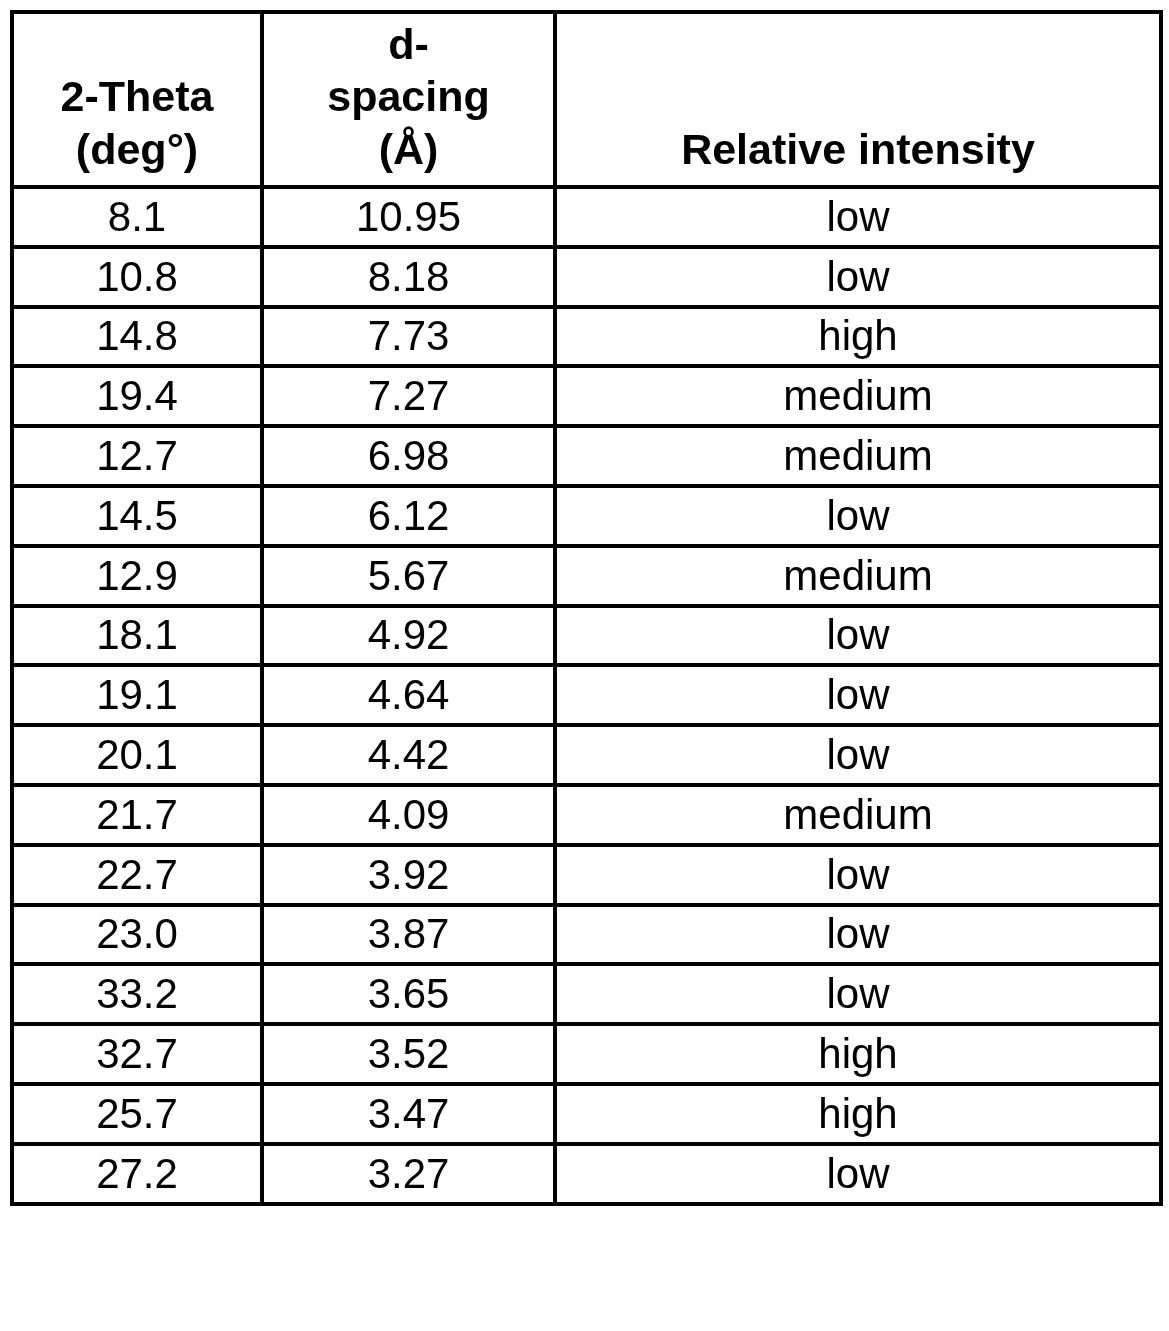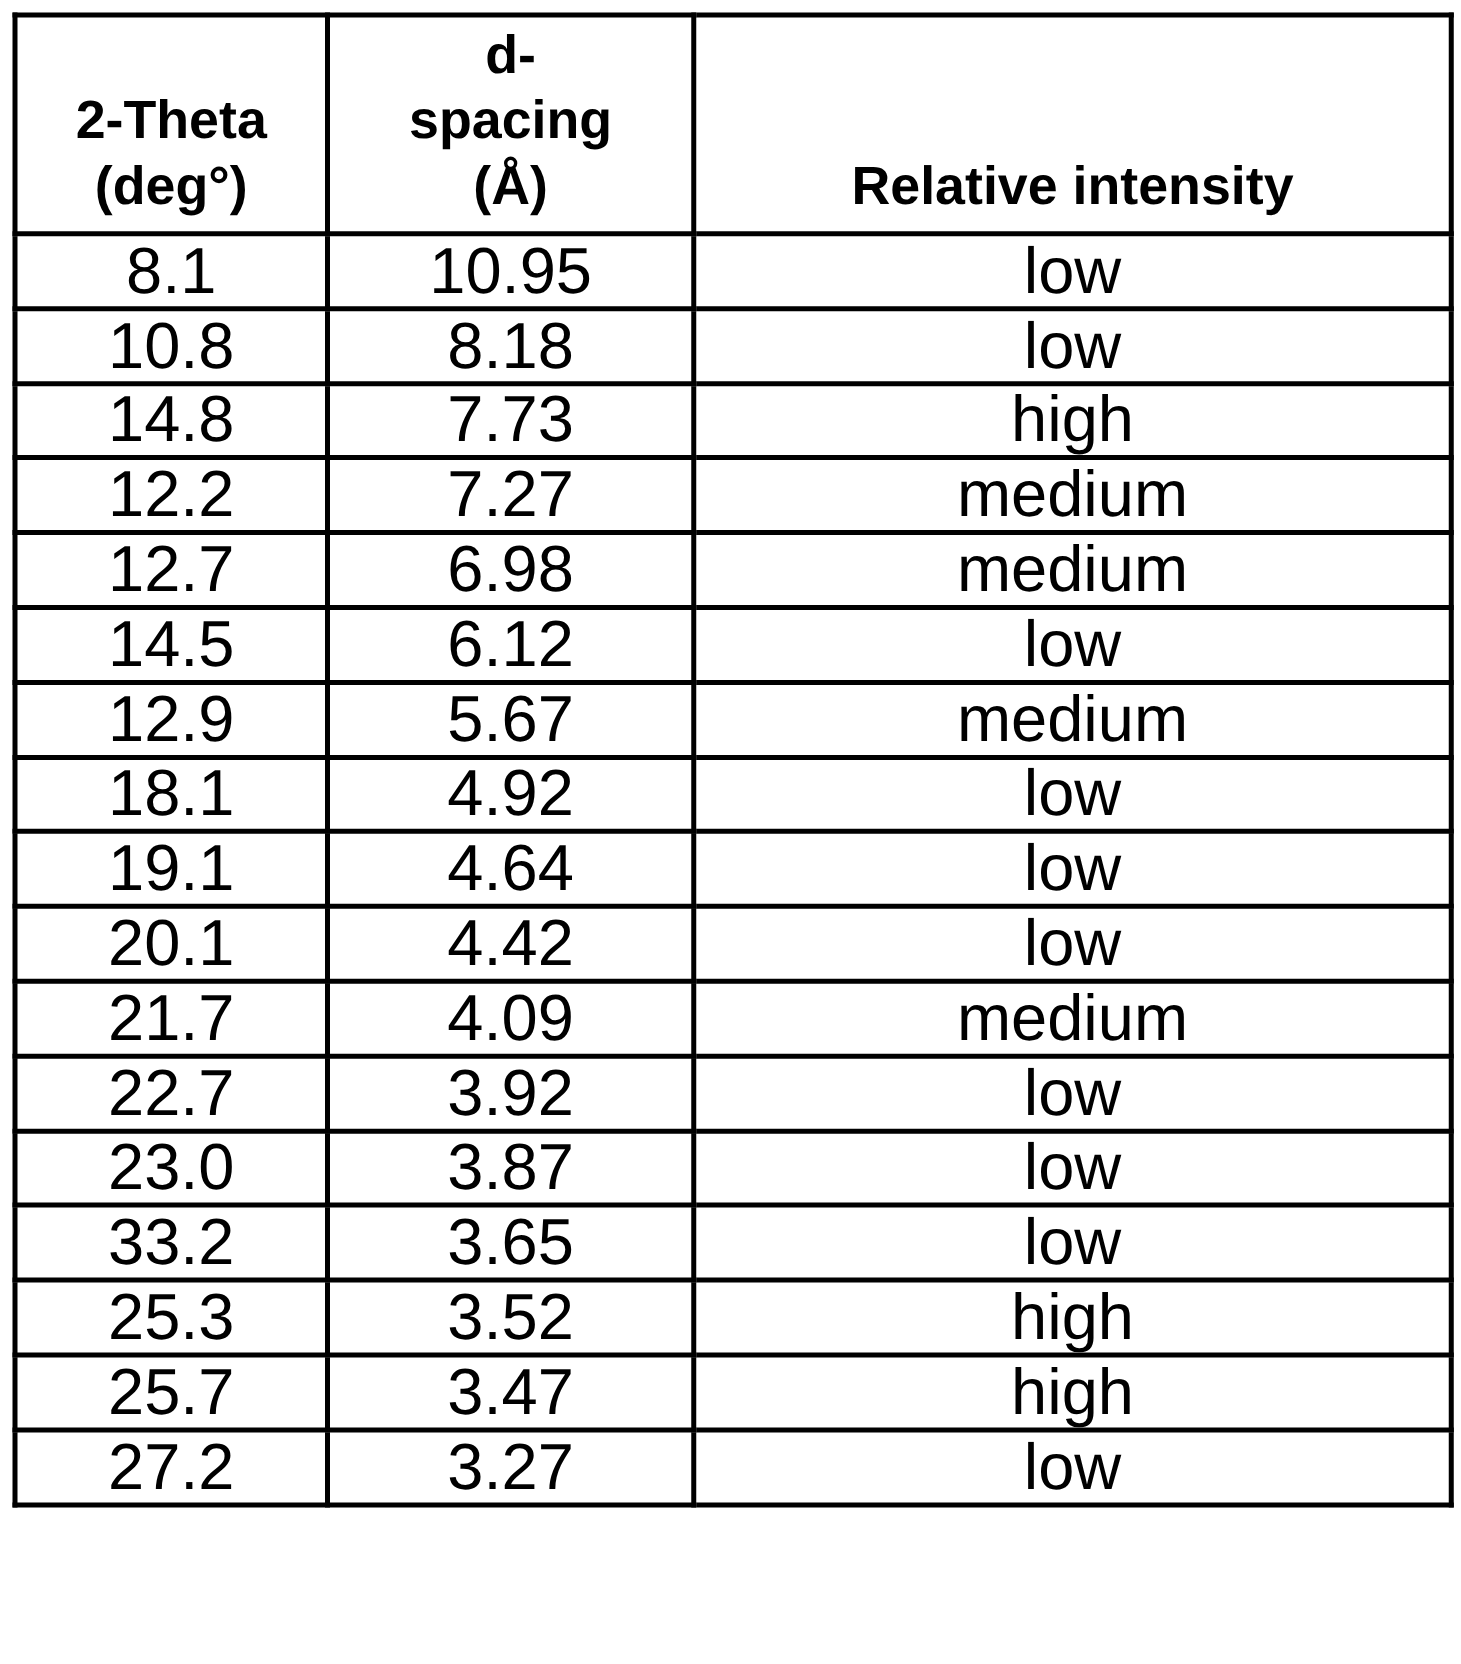--- a/index.html
+++ b/index.html
@@ -34,21 +34,21 @@
     font-size: 43px;
     line-height: 1.22;
     vertical-align: bottom;
     padding: 0 4px 10px 4px;
     white-space: pre-line;
   }
   tbody tr {
     height: 59.8px;
   }
   td {
-    font-size: 52px;
+    font-size: 42px;
     line-height: 1;
     vertical-align: middle;
     padding: 0;
   }
 </style>
 </head>
 <body>
 
 <table class="data-table">
   <colgroup>
@@ -76,21 +76,21 @@
         <td>10.8</td>
         <td>8.18</td>
         <td>low</td>
       </tr>
       <tr>
         <td>14.8</td>
         <td>7.73</td>
         <td>high</td>
       </tr>
       <tr>
-        <td>12.2</td>
+        <td>19.4</td>
         <td>7.27</td>
         <td>medium</td>
       </tr>
       <tr>
         <td>12.7</td>
         <td>6.98</td>
         <td>medium</td>
       </tr>
       <tr>
         <td>14.5</td>
@@ -131,21 +131,21 @@
         <td>23.0</td>
         <td>3.87</td>
         <td>low</td>
       </tr>
       <tr>
         <td>33.2</td>
         <td>3.65</td>
         <td>low</td>
       </tr>
       <tr>
-        <td>25.3</td>
+        <td>32.7</td>
         <td>3.52</td>
         <td>high</td>
       </tr>
       <tr>
         <td>25.7</td>
         <td>3.47</td>
         <td>high</td>
       </tr>
       <tr>
         <td>27.2</td>

